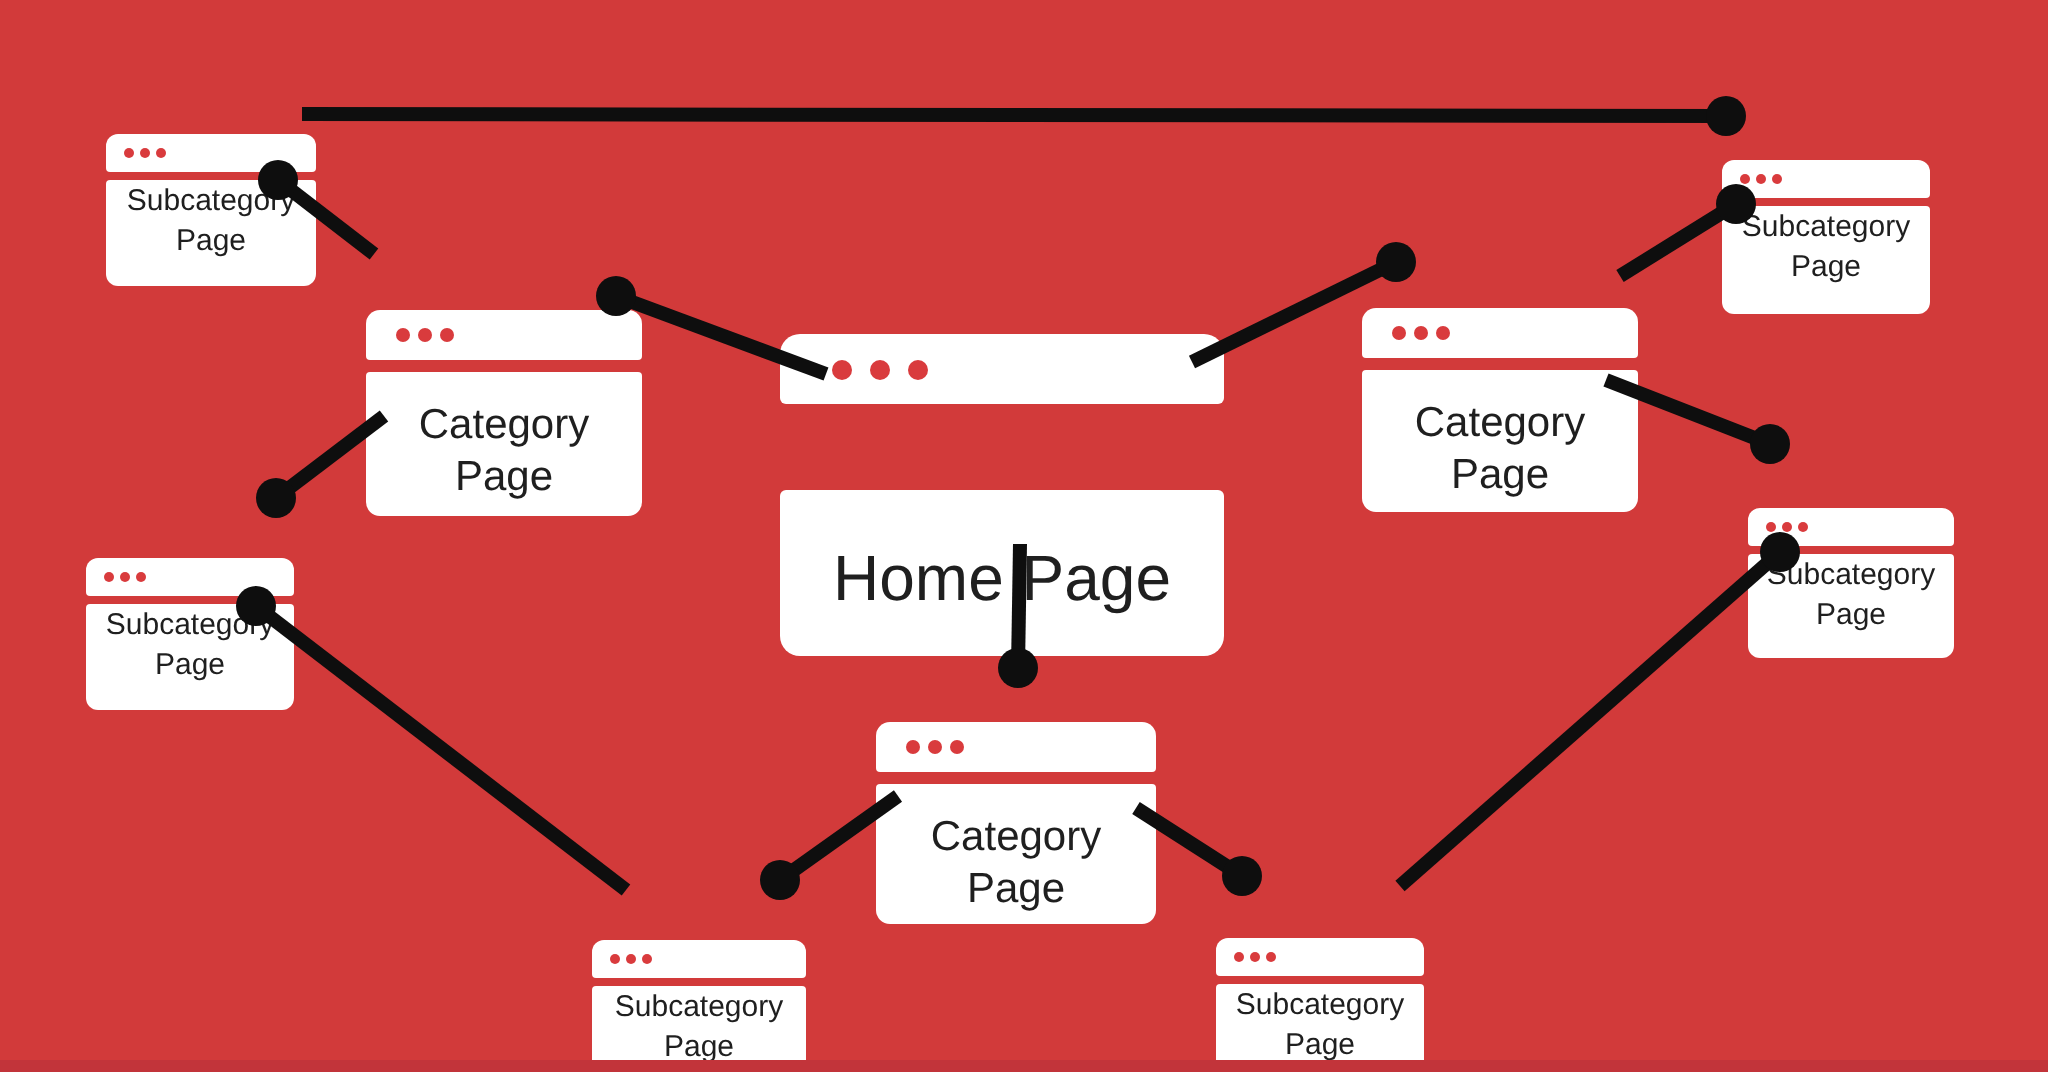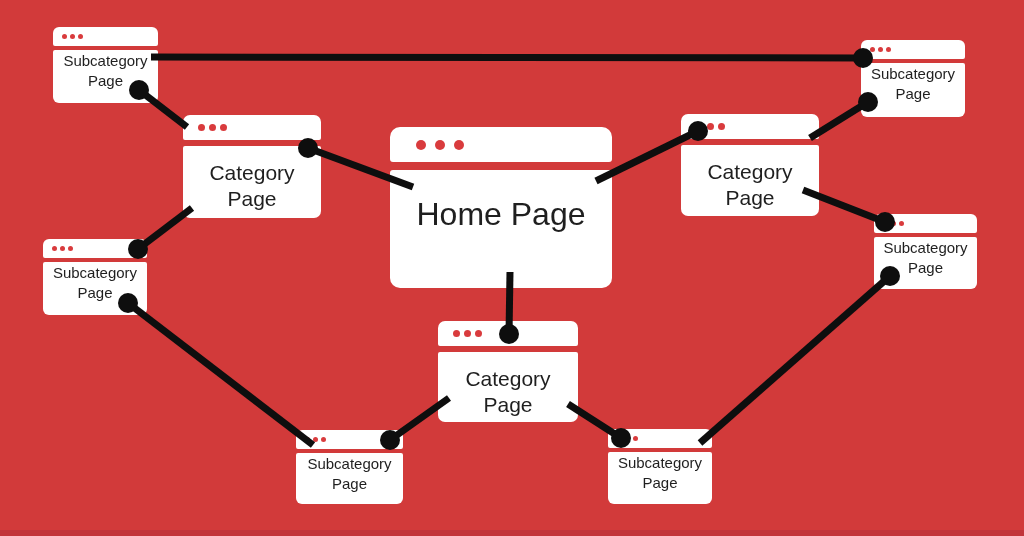--- a/index.html
+++ b/index.html
@@ -3,21 +3,21 @@
 <meta charset="utf-8">
 <style>
   html,body{margin:0;padding:0;background:#888;}
   #canvas{
     position:relative;
     width:1024px;height:536px;
     background:var(--bg,#d23a3a);
     overflow:hidden;
     font-family:"Liberation Sans",sans-serif;
   }
-  #node-layer{position:absolute;inset:0;z-index:1;}
+  #node-layer{position:absolute;inset:0;z-index:1;margin-top:40px;}
   #edge-layer{position:absolute;inset:0;z-index:3;pointer-events:none;}
   #bottom-strip{position:absolute;left:0;right:0;bottom:0;height:6px;background:var(--strip,#c2343a);z-index:2;}
 
   .node{position:absolute;display:flex;flex-direction:column;}
   .topbar{
     background:var(--win,#fff);
     display:flex;align-items:center;flex:0 0 auto;
   }
   .wdot{border-radius:50%;background:var(--accent,#d93b3d);flex:0 0 auto;}
   .nbody{
@@ -58,21 +58,21 @@
       <div class="node md" style="left: 183px; top: 115px; width: 138px; height: 103px;">
         <div class="topbar">
           <span class="wdot"></span>
           <span class="wdot"></span>
           <span class="wdot"></span>
         </div>
         <div class="nbody">
           <span>Category Page</span>
         </div>
       </div>
-      <div class="node lg" style="left: 390px; top: 127px; width: 222px; height: 161px;">
+      <div class="node lg" style="left: 390px; top: 127px; width: 222px; height: 161px; gap: 35px;">
         <div class="topbar">
           <span class="wdot"></span>
           <span class="wdot"></span>
           <span class="wdot"></span>
         </div>
         <div class="nbody">
           <span>Home Page</span>
         </div>
       </div>
       <div class="node md" style="left: 681px; top: 114px; width: 138px; height: 102px;">

